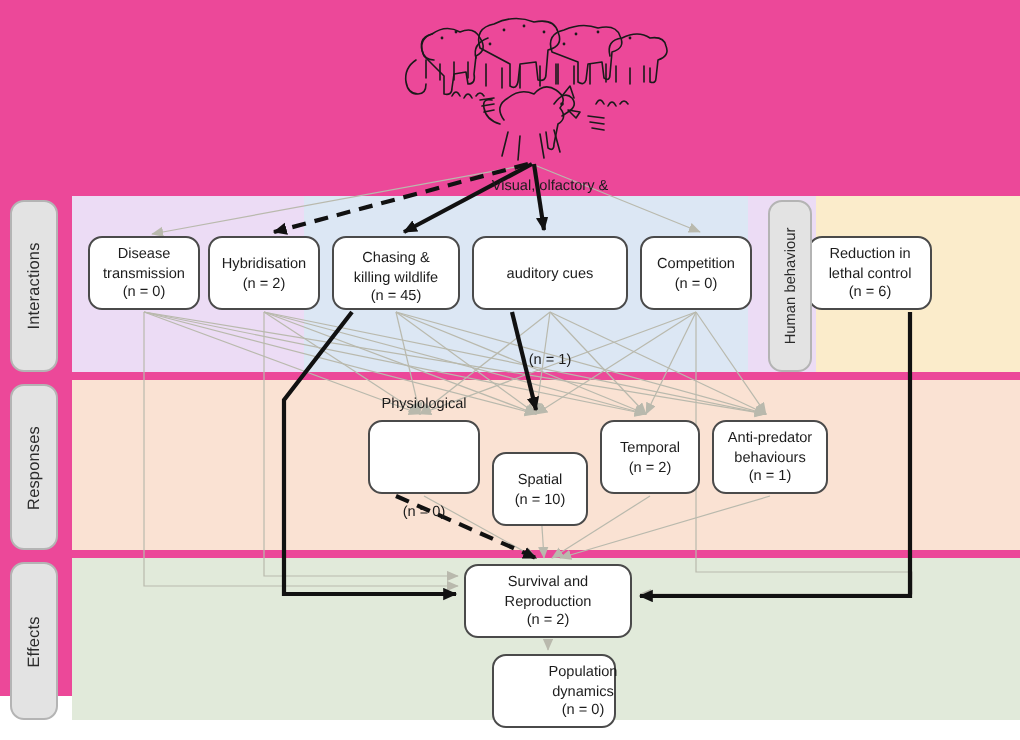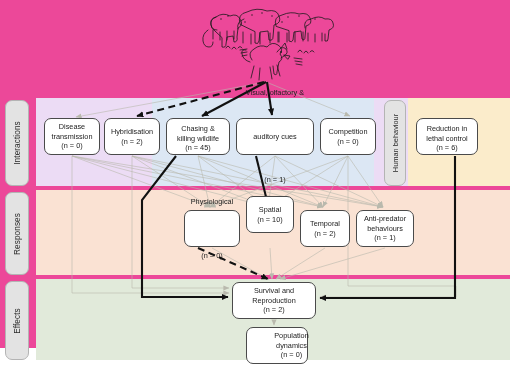--- a/index.html
+++ b/index.html
@@ -38,24 +38,24 @@
         font-size:7.3px;color:#1c1c1c;line-height:9.6px;text-align:center;
         padding:1px 2px;}
   .node .ln{display:block;white-space:nowrap;}
 
   
   #n-disease   {left:44px; top:118px;width:56px;height:37px;}
   #n-hybrid    {left:104px;top:118px;width:56px;height:37px;}
   #n-chasing   {left:166px;top:118px;width:64px;height:37px;justify-content:flex-end;}
   #n-cues      {left:236px;top:118px;width:78px;height:37px;gap:34px;}
   #n-competition{left:320px;top:118px;width:56px;height:37px;}
-  #n-lethal    {left:416px;top:118px;width:62px;height:37px;justify-content:flex-end;}
+  #n-lethal    {left:404px;top:118px;width:62px;height:37px;}
   
   #n-physio    {left:184px;top:210px;width:56px;height:37px;gap:44px;}
-  #n-spatial   {left:246px;top:196px;width:48px;height:37px;}
+  #n-spatial   {left:246px;top:226px;width:48px;height:37px;}
   #n-temporal  {left:300px;top:210px;width:50px;height:37px;}
   #n-antipred  {left:356px;top:210px;width:58px;height:37px;}
   
   #n-survival  {left:232px;top:282px;width:84px;height:37px;}
   #n-popdyn    {left:246px;top:327px;width:62px;height:37px;padding-left:31px;}
 
   svg.layer{position:absolute;left:0;top:0;width:510px;height:370px;overflow:visible;}
   #svg-edges{z-index:1;}
   #svg-art{z-index:3;}
   .band,#panel-wildlife,#panel-human{z-index:0;}

